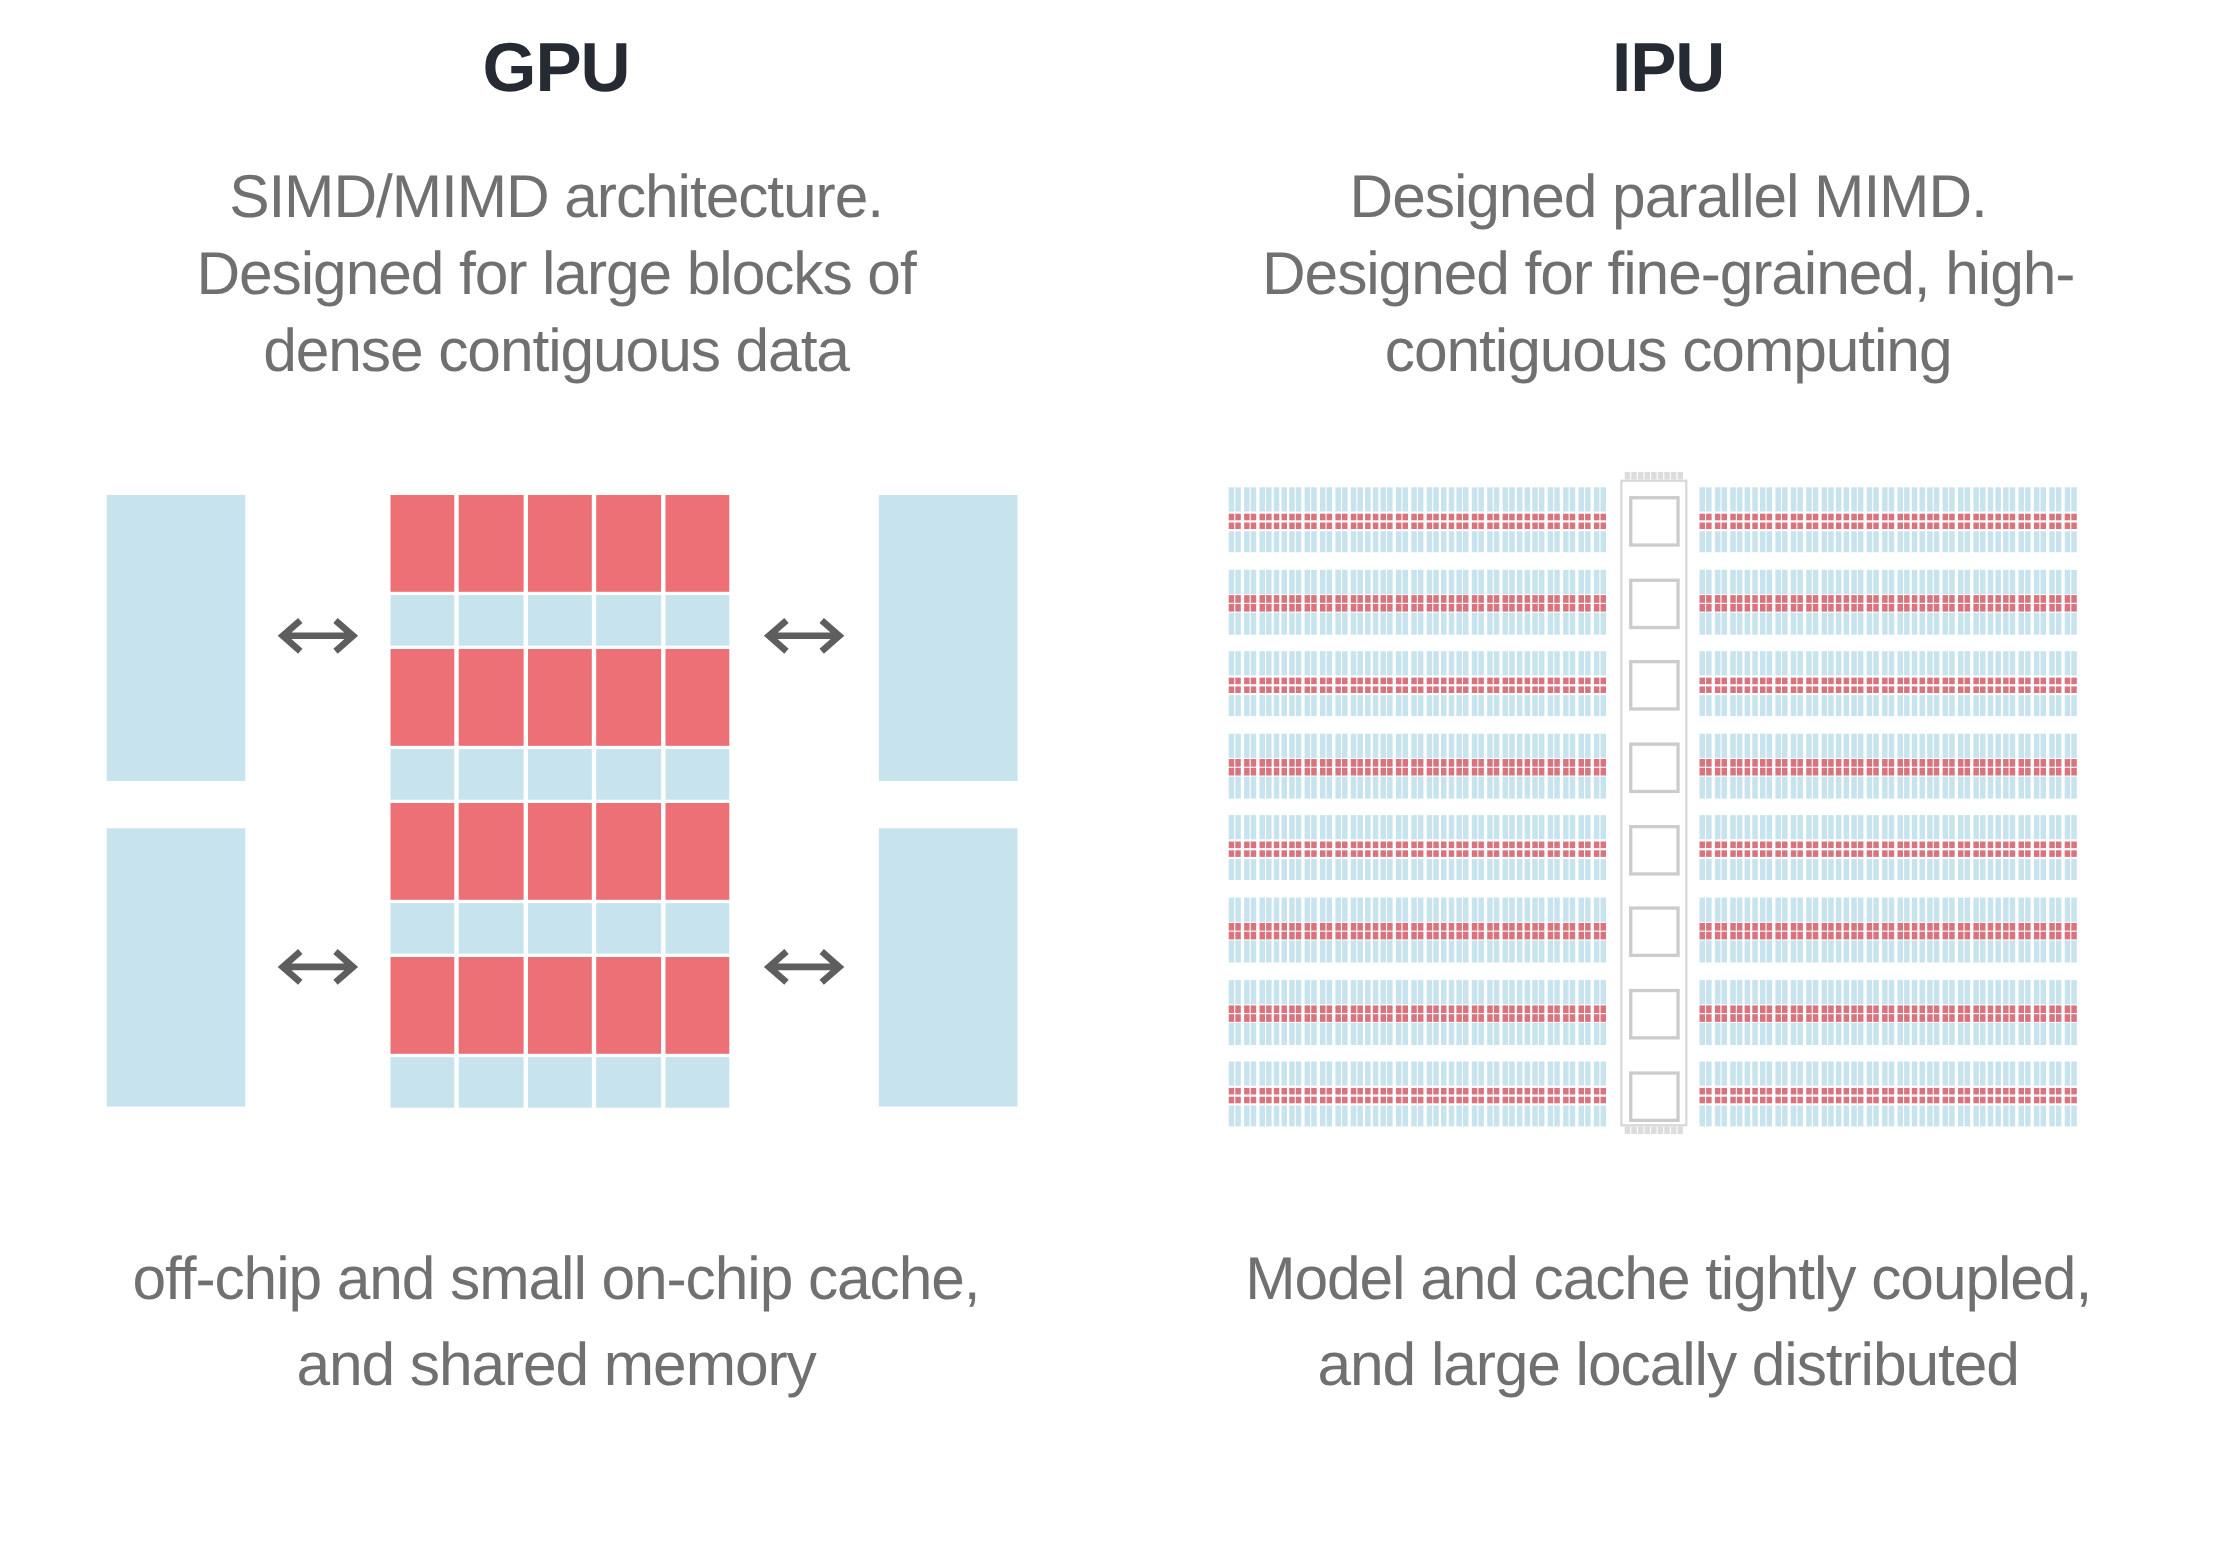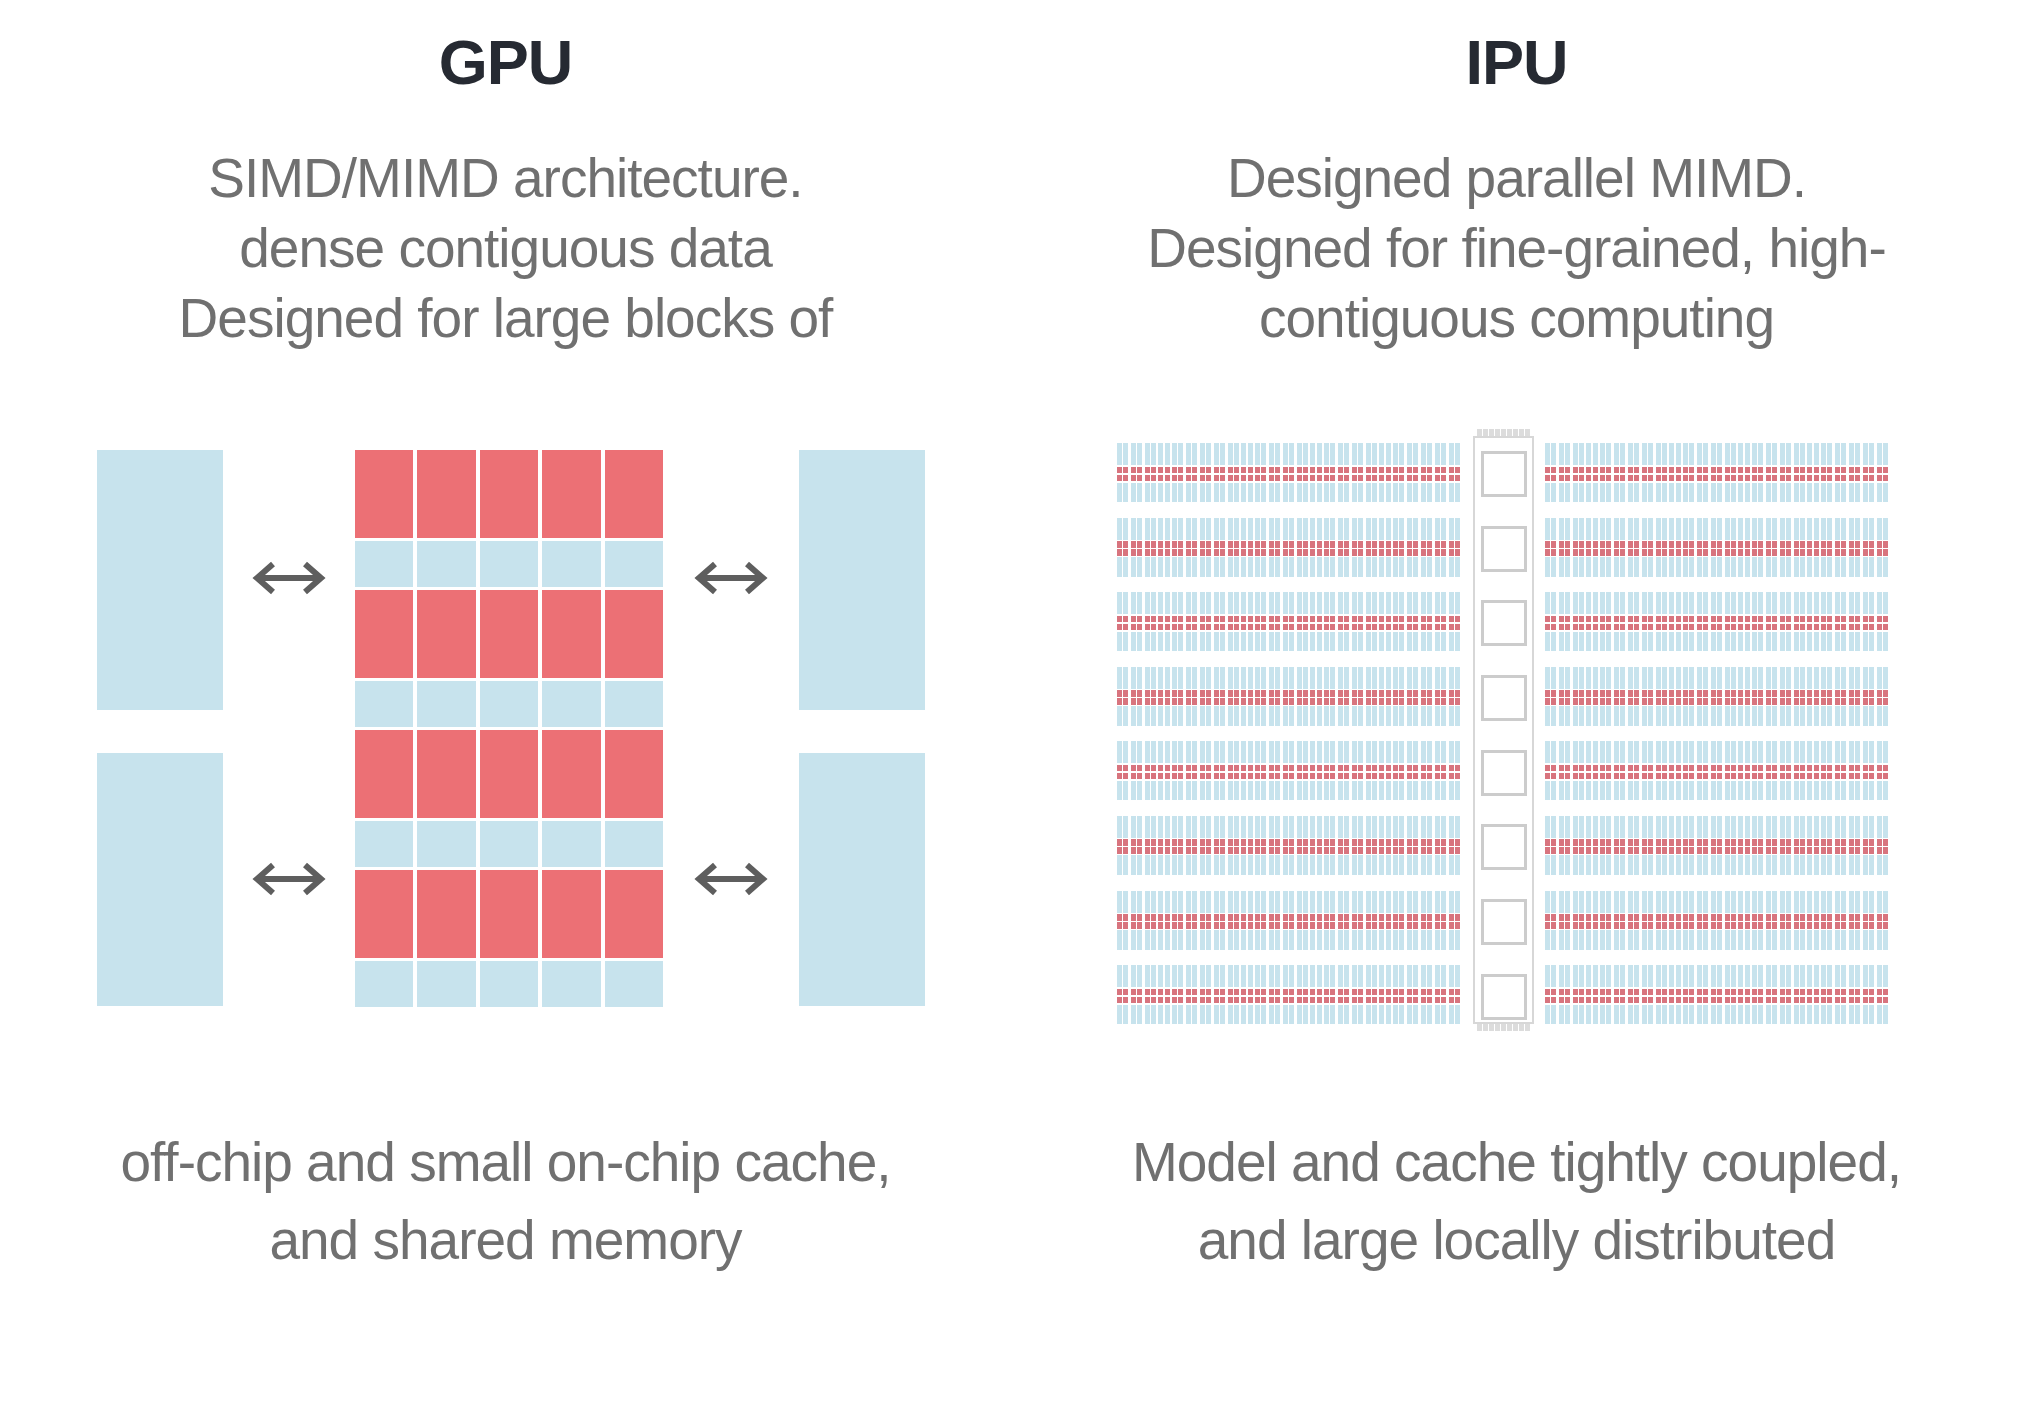--- a/index.html
+++ b/index.html
@@ -84,22 +84,22 @@
 </style>
 </head>
 <body>
 
 <div class="canvas">
 
   <section class="col left">
     <h1 class="chip-title">GPU</h1>
     <div class="subtitle">
       <span class="tline">SIMD/MIMD architecture.</span>
+      <span class="tline">Designed for large blocks of</span>
       <span class="tline">dense contiguous data</span>
-      <span class="tline">Designed for large blocks of</span>
     </div>
     <div class="caption">
       <span class="tline">off-chip and small on-chip cache,</span>
       <span class="tline">and shared memory</span>
     </div>
   </section>
 
   <div class="mem-rect" style="left:97px;top:450px;height:260px;"></div>
   <div class="mem-rect" style="left:97px;top:753px;height:253px;"></div>
   <div class="mem-rect" style="left:799px;top:450px;height:260px;"></div>

